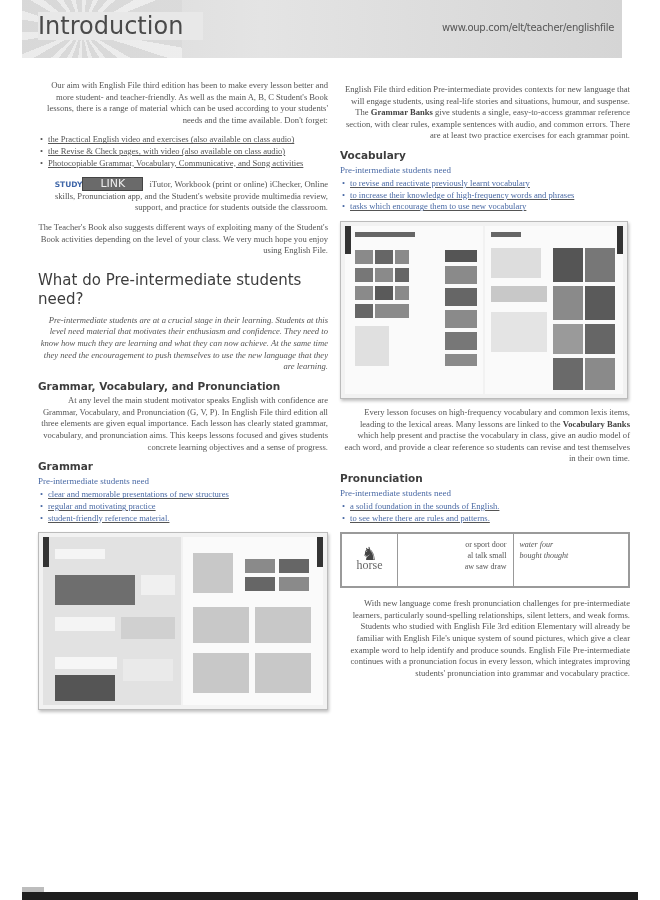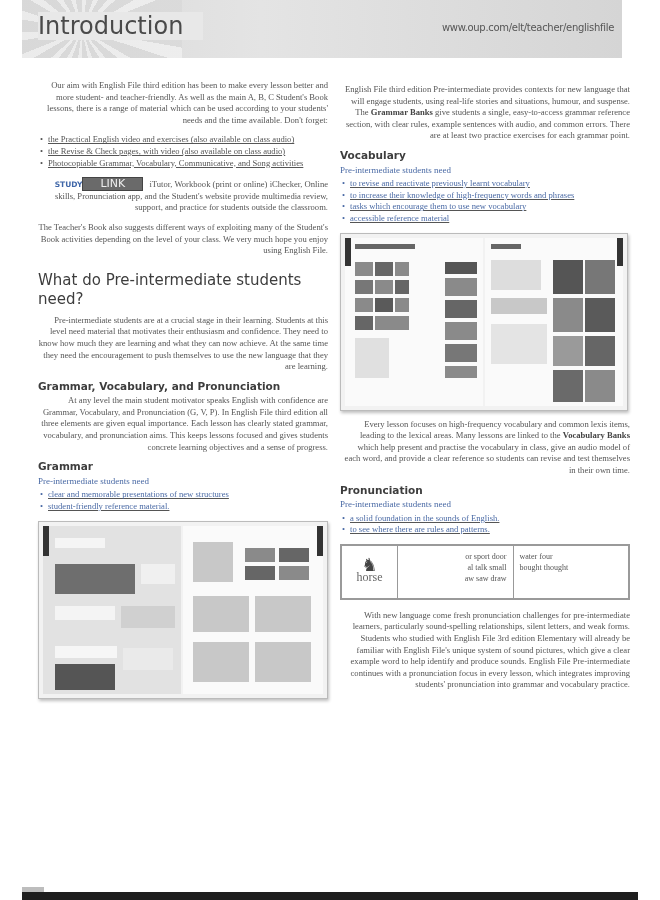--- a/index.html
+++ b/index.html
@@ -21,38 +21,38 @@
 
   p { margin-bottom: 8px; text-align: right; }
   ul { list-style: none; margin-bottom: 8px; text-decoration: underline; }
   li { position: relative; padding-left: 10px; }
   li::before { content: "•"; position: absolute; left: 2px; top: 0; }
   .blue li { color: #4a6aa5; }
 
   h2 { font-family: "DejaVu Sans", sans-serif; font-size: 15px; line-height: 19px; color: #3d3d3d; font-weight: normal; margin: 14px 0 6px; }
   h3 { font-family: "DejaVu Sans", sans-serif; font-size: 10.5px; color: #3d3d3d; font-weight: bold; margin: 8px 0 3px; }
   h4 { font-family: "Liberation Serif", serif; font-size: 9px; color: #4a6aa5; font-weight: normal; margin-bottom: 2px; }
-  .italic { }
+  .italic { font-style: italic; }
   b { color: #444; }
 
   .study-link { display: inline-block; color: #3f66a8; font-family: "DejaVu Sans", sans-serif; font-weight: bold; font-size: 7.5px; }
   .study-box { display: inline-block; background: #6a6a6a; color: #eee; font-family: "DejaVu Sans", sans-serif; font-size: 11px; padding: 0 17px; margin-right: 4px; border: 1px solid #444; }
 
   .thumb { border: 1px solid #bbb; background: #f2f2f2; position: relative; box-shadow: 1px 2px 3px rgba(0,0,0,.25); margin: 6px 0 8px; }
   .thumb .page { position: absolute; top: 4px; bottom: 4px; background: #fafafa; }
   .thumb .blk { position: absolute; background: #8a8a8a; }
   .thumb .lt { position: absolute; background: #c8c8c8; }
   .thumb .tab { position: absolute; width: 6px; background: #333; }
 
   .pron-box { display: flex; border: 2px solid #9a9a9a; background: #fff; height: 56px; margin: 8px 0 10px; font-size: 8px; }
   .pron-box .pic { width: 56px; border-right: 1px solid #999; display: flex; flex-direction: column; align-items: center; justify-content: center; }
   .pron-box .pic .glyph { font-size: 18px; color: #444; }
   .pron-box .pic .cap { font-size: 12px; color: #666; }
   .pron-box .words { flex: 1; border-right: 1px solid #999; padding: 5px 6px; line-height: 11px; text-align: right; }
-  .pron-box .words2 { flex: 1; padding: 5px 6px; line-height: 11px; }
+  .pron-box .words2 { flex: 1; padding: 5px 6px; line-height: 11px; font-style: italic; }
 
   .bottom-bar { position: absolute; left: 22px; right: 22px; bottom: 0; height: 8px; background: #1e1e1e; }
   .page-tab { position: absolute; left: 22px; bottom: 8px; width: 22px; height: 5px; background: #bdbdbd; }
 </style>
 </head>
 <body>
 
 <div class="header">
   <div class="rays"></div>
   <div class="title">Introduction</div>
@@ -75,20 +75,21 @@
   <h2>What do Pre-intermediate students need?</h2>
   <p class="italic">Pre-intermediate students are at a crucial stage in their learning. Students at this level need material that motivates their enthusiasm and confidence. They need to know how much they are learning and what they can now achieve. At the same time they need the encouragement to push themselves to use the new language that they are learning.</p>
 
   <h3>Grammar, Vocabulary, and Pronunciation</h3>
   <p>At any level the main student motivator speaks English with confidence are Grammar, Vocabulary, and Pronunciation (G, V, P). In English File third edition all three elements are given equal importance. Each lesson has clearly stated grammar, vocabulary, and pronunciation aims. This keeps lessons focused and gives students concrete learning objectives and a sense of progress.</p>
 
   <h3>Grammar</h3>
   <h4>Pre-intermediate students need</h4>
   <ul class="blue">
     <li>clear and memorable presentations of new structures</li>
+    <li>regular and motivating practice</li>
     <li>student-friendly reference material.</li>
   </ul>
 
   <div class="thumb" style="height:178px; width:290px;">
     <div class="page" style="left:4px; width:138px; background:#e2e2e2;">
       <div class="tab" style="left:0; top:0; height:30px;"></div>
       <div class="lt" style="left:12px; top:12px; width:50px; height:10px; background:#f5f5f5;"></div>
       <div class="blk" style="left:12px; top:38px; width:80px; height:30px; background:#6e6e6e;"></div>
       <div class="lt" style="left:98px; top:38px; width:34px; height:20px; background:#f0f0f0;"></div>
       <div class="lt" style="left:12px; top:80px; width:60px; height:14px; background:#f4f4f4;"></div>
@@ -114,21 +115,20 @@
 
 <div class="col right" style="top:84px;">
   <p><span>English File third edition Pre-intermediate provides contexts for new language that will engage students, using real-life stories and situations, humour, and suspense. The </span><b>Grammar Banks</b><span> give students a single, easy-to-access grammar reference section, with clear rules, example sentences with audio, and common errors. There are at least two practice exercises for each grammar point.</span></p>
 
   <h3>Vocabulary</h3>
   <h4>Pre-intermediate students need</h4>
   <ul class="blue">
     <li>to revise and reactivate previously learnt vocabulary</li>
     <li>to increase their knowledge of high-frequency words and phrases</li>
     <li>tasks which encourage them to use new vocabulary</li>
-    <li>accessible reference material</li>
   </ul>
 
   <div class="thumb" style="height:178px; width:288px;">
     <div class="page" style="left:4px; width:138px;">
       <div class="tab" style="left:0; top:0; height:28px;"></div>
       <div class="blk" style="left:10px; top:6px; width:60px; height:5px; background:#666;"></div>
       <div class="blk" style="left:10px; top:24px; width:18px; height:14px;"></div>
       <div class="blk" style="left:30px; top:24px; width:18px; height:14px; background:#666;"></div>
       <div class="blk" style="left:50px; top:24px; width:14px; height:14px;"></div>
       <div class="blk" style="left:10px; top:42px; width:18px; height:14px; background:#777;"></div>

